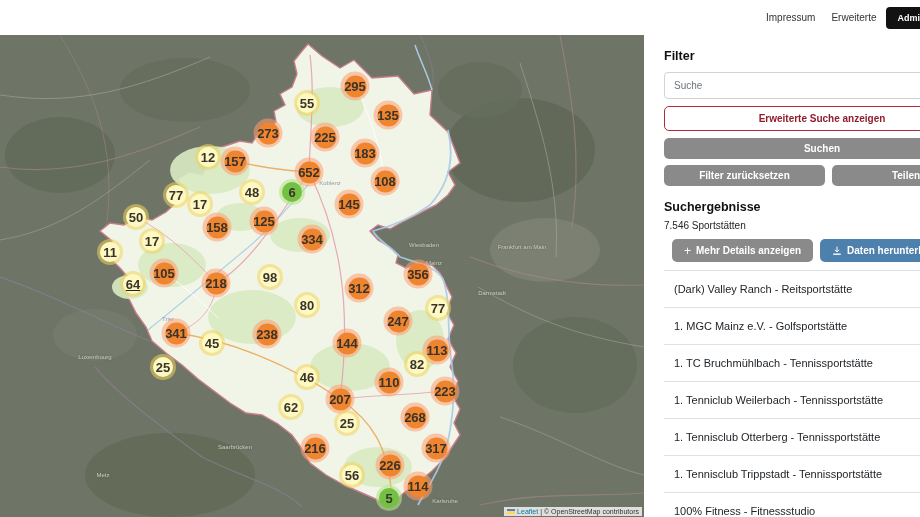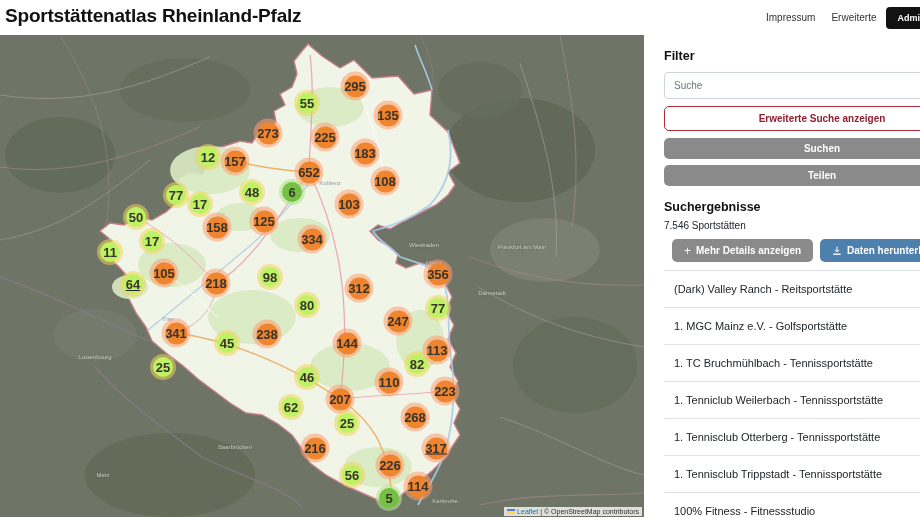--- a/index.html
+++ b/index.html
@@ -18,21 +18,21 @@
   .map svg{position:absolute;top:0;left:0;}
   .cluster-layer,.label-layer{position:absolute;top:0;left:0;width:644px;height:482px;}
   .map-label{position:absolute;transform:translate(-50%,-50%);font-size:6px;line-height:6px;white-space:nowrap;pointer-events:none;}
   .map-label.out{color:#c9cdc2;text-shadow:0 0 2px #5c6355;}
   .map-label.in{color:#8e959e;text-shadow:0 0 2px #fff;}
   .cluster{position:absolute;transform:translate(-50%,-50%);border-radius:50%;display:flex;align-items:center;justify-content:center;cursor:pointer;}
   .cluster-core{border-radius:50%;display:flex;align-items:center;justify-content:center;font-size:13px;font-weight:bold;color:#38332b;}
   .cluster.large{width:29px;height:29px;background:rgba(253,156,115,.55);}
   .cluster.large .cluster-core{width:22px;height:22px;background:#f0852f;}
   .cluster.medium{width:26px;height:26px;background:rgba(241,211,87,.55);}
-  .cluster.medium .cluster-core{width:20px;height:20px;background:#bef264;}
+  .cluster.medium .cluster-core{width:20px;height:20px;background:#fef9c3;}
   .cluster.small{width:26px;height:26px;background:rgba(181,226,140,.6);}
   .cluster.small .cluster-core{width:20px;height:20px;background:#74c043;}
   .attribution{position:absolute;right:2px;bottom:1px;background:rgba(255,255,255,.78);font-size:7px;line-height:9px;padding:0 3px;display:flex;align-items:center;gap:2px;color:#333;}
   .flag{display:inline-block;width:8px;height:5px;background:linear-gradient(to bottom,#5b79d6 0 50%,#ffd948 50% 100%);}
   .attr-leaflet{color:#0078a8;cursor:pointer;}
   
   .panel{position:absolute;left:664px;top:35px;width:316px;background:#fff;}
   .panel-heading{font-size:12.5px;font-weight:bold;margin:14px 0 9px 0;color:#111;}
   .search-input{box-sizing:border-box;width:100%;height:27px;border:1px solid #ced4da;border-radius:4px;font-size:10px;padding:0 9px;color:#212529;font-family:"Liberation Sans",sans-serif;}
   .search-input::placeholder{color:#6c757d;}
@@ -49,21 +49,20 @@
   .btn-details{height:23px;padding:0 12px;gap:5px;}
   .btn-download{height:23px;padding:0 12px;gap:5px;background:#4d80ad;border:none;color:#fff;}
   .plus-glyph{font-size:12px;font-weight:normal;line-height:10px;}
   .result-list{margin-top:8px;border-top:1px solid #dee2e6;}
   .result-item{padding:12px 8px 12px 10px;border-bottom:1px solid #dee2e6;font-size:11px;color:#212529;cursor:pointer;}
 </style>
 </head>
 <body>
 
 <div class="header">
-  <div class="app-title">Sportstättenatlas Rheinland-Pfalz</div>
   <div class="header-right">
     <span class="header-link">Impressum</span>
     <span class="header-link">Erweiterte</span>
     <button class="header-btn">Admin Tool</button>
 
   </div>
 </div>
 
 <div class="map">
   <svg width="644" height="482" viewBox="0 0 644 482">
@@ -165,35 +164,35 @@
       <div class="cluster large" style="left: 235px; top: 126px;">
         <div class="cluster-core">157</div>
       </div>
       <div class="cluster large" style="left: 309px; top: 137px;">
         <div class="cluster-core">652</div>
       </div>
       <div class="cluster large" style="left: 385px; top: 146px;">
         <div class="cluster-core">108</div>
       </div>
       <div class="cluster large" style="left: 349px; top: 169px;">
-        <div class="cluster-core">103</div>
+        <div class="cluster-core">145</div>
       </div>
       <div class="cluster large" style="left: 264px; top: 186px;">
         <div class="cluster-core">125</div>
       </div>
       <div class="cluster large" style="left: 217px; top: 192px;">
         <div class="cluster-core">158</div>
       </div>
       <div class="cluster large" style="left: 312px; top: 204px;">
         <div class="cluster-core">334</div>
       </div>
       <div class="cluster large" style="left: 164px; top: 238px;">
         <div class="cluster-core">105</div>
       </div>
-      <div class="cluster large" style="left: 438px; top: 239px;">
+      <div class="cluster large" style="left: 418px; top: 239px;">
         <div class="cluster-core">356</div>
       </div>
       <div class="cluster large" style="left: 216px; top: 248px;">
         <div class="cluster-core">218</div>
       </div>
       <div class="cluster large" style="left: 359px; top: 253px;">
         <div class="cluster-core">312</div>
       </div>
       <div class="cluster large" style="left: 398px; top: 286px;">
         <div class="cluster-core">247</div>
@@ -218,21 +217,21 @@
       </div>
       <div class="cluster large" style="left: 340px; top: 364px;">
         <div class="cluster-core">207</div>
       </div>
       <div class="cluster large" style="left: 415px; top: 382px;">
         <div class="cluster-core">268</div>
       </div>
       <div class="cluster large" style="left: 315px; top: 413px;">
         <div class="cluster-core">216</div>
       </div>
-      <div class="cluster large" style="left: 436px; top: 413px; text-decoration: underline;">
+      <div class="cluster large" style="left: 436px; top: 413px;">
         <div class="cluster-core">317</div>
       </div>
       <div class="cluster large" style="left: 390px; top: 430px;">
         <div class="cluster-core">226</div>
       </div>
       <div class="cluster large" style="left: 418px; top: 451px;">
         <div class="cluster-core">114</div>
       </div>
       <div class="cluster medium" style="left: 307px; top: 68px;">
         <div class="cluster-core">55</div>
@@ -263,21 +262,21 @@
       </div>
       <div class="cluster medium" style="left: 133px; top: 249px; text-decoration: underline;">
         <div class="cluster-core">64</div>
       </div>
       <div class="cluster medium" style="left: 307px; top: 270px;">
         <div class="cluster-core">80</div>
       </div>
       <div class="cluster medium" style="left: 438px; top: 273px;">
         <div class="cluster-core">77</div>
       </div>
-      <div class="cluster medium" style="left: 227px; top: 308px;">
+      <div class="cluster medium" style="left: 212px; top: 308px;">
         <div class="cluster-core">45</div>
       </div>
       <div class="cluster medium" style="left: 163px; top: 332px;">
         <div class="cluster-core">25</div>
       </div>
       <div class="cluster medium" style="left: 417px; top: 329px;">
         <div class="cluster-core">82</div>
       </div>
       <div class="cluster medium" style="left: 307px; top: 342px;">
         <div class="cluster-core">46</div>
@@ -306,20 +305,21 @@
     <span>© OpenStreetMap contributors</span>
   </div>
 </div>
 
 <div class="panel">
   <div class="panel-heading">Filter</div>
   <input class="search-input" type="text" placeholder="Suche" style="">
   <button class="btn btn-advanced">Erweiterte Suche anzeigen</button>
   <button class="btn btn-gray btn-suchen">Suchen</button>
   <div class="btn-pair">
+    <button class="btn btn-gray btn-reset">Filter zurücksetzen</button>
     <button class="btn btn-gray btn-share">Teilen</button>
   </div>
 
   <div class="results-heading">Suchergebnisse</div>
   <div class="results-count">7.546 Sportstätten</div>
 
   <div class="results-actions">
     <button class="btn btn-gray btn-details">
       <span class="plus-glyph">+</span>
       <span>Mehr Details anzeigen</span>

